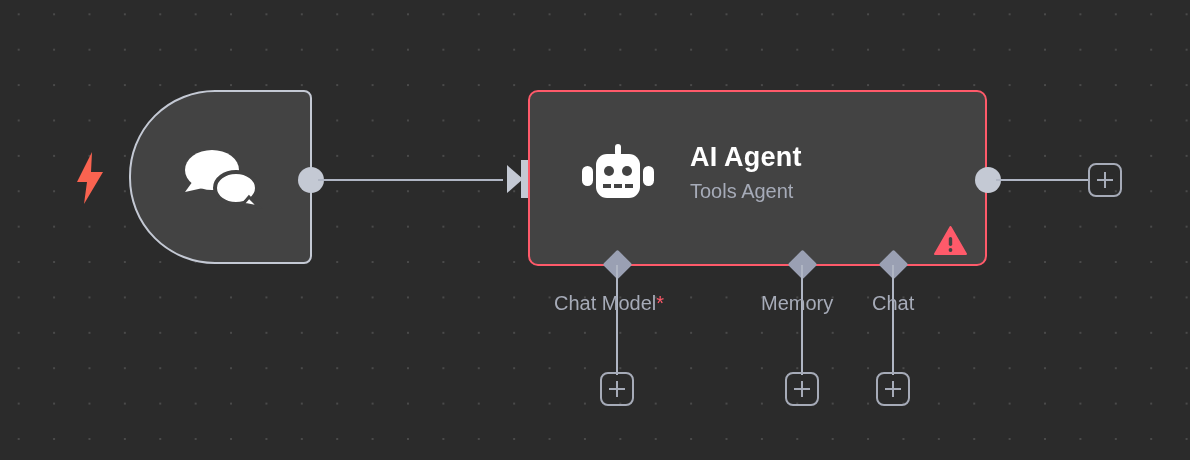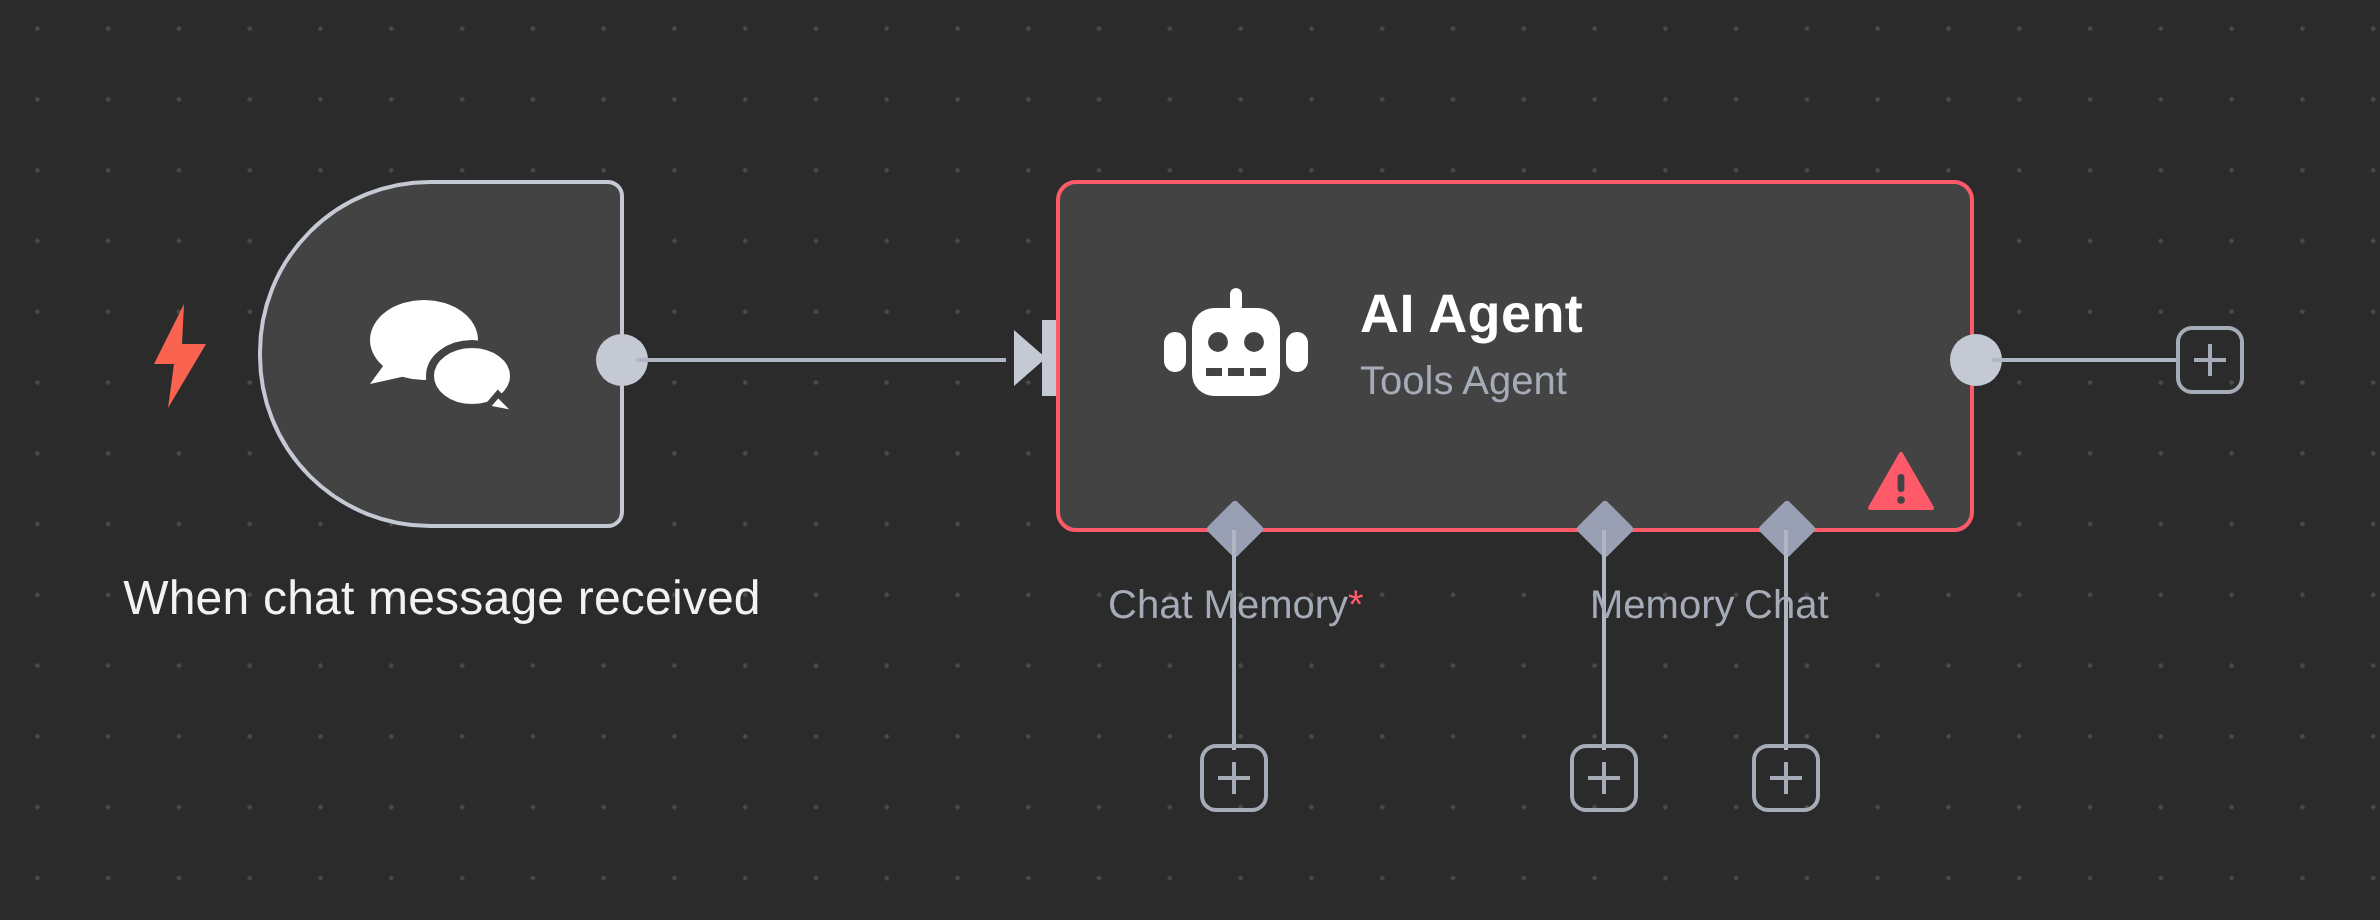--- a/index.html
+++ b/index.html
@@ -101,21 +101,21 @@
     border: 2px solid #ff5a6a;
     border-radius: 10px;
     box-sizing: border-box;
   }
   .agent-inner {
     position: absolute;
     left: 52px;
     top: 50px;
     display: flex;
     align-items: center;
-    gap: 26px;
+    gap: 36px;
   }
   .robot-icon { width: 72px; height: 58px; flex: none; }
   .agent-titles { display: flex; flex-direction: column; }
   .agent-title {
     color: #ffffff;
     font-size: 27px;
     font-weight: bold;
     line-height: 1.18;
     letter-spacing: 0.2px;
   }
@@ -193,21 +193,20 @@
     <div class="trigger-icon">
       <svg viewBox="0 0 84 64" width="84" height="64" aria-hidden="true">
         <ellipse cx="33" cy="25" rx="27" ry="20" fill="#ffffff"></ellipse>
         <path d="M14 36 L6 47 L24 43 Z" fill="#ffffff"></path>
         <ellipse cx="57" cy="43" rx="21" ry="16" fill="#ffffff" stroke="#434343" stroke-width="4"></ellipse>
         <path d="M70 52 L80 62 L64 59 Z" fill="#ffffff" stroke="#434343" stroke-width="3"></path>
       </svg>
     </div>
   </div>
 
-  <div class="node-caption" id="trigger-caption">When chat message received</div>
 
   <div class="endpoint-dot" style="left:298px; top:167px;"></div>
 
   <div class="edge edge-h" style="left:318px; top:179px; width:185px;"></div>
 
   <div class="input-arrow" style="left:503px; top:159px;">
     <svg viewBox="0 0 34 40" width="34" height="40" aria-hidden="true">
       <path d="M4 6 L20 20 L4 34 Z" fill="#c4c9d4"></path>
       <rect x="18" y="1" width="15" height="38" fill="#c4c9d4"></rect>
     </svg>
@@ -242,26 +241,26 @@
       </svg>
     </div>
   </div>
 
   <div class="endpoint-dot" style="left:975px; top:167px;"></div>
   <div class="edge edge-h" style="left:996px; top:179px; width:93px;"></div>
   <div class="plus-btn" style="left:1088px; top:163px;"></div>
 
   <div class="diamond" style="left:607px; top:254px;"></div>
   <div class="edge edge-v" style="left:616px; top:265px; height:110px;"></div>
-  <div class="sub-label" style="left:554px; top:293px;"><span>Chat Memory</span><span class="req-star">*</span></div>
+  <div class="sub-label" style="left:554px; top:293px;"><span>Chat Model</span><span class="req-star">*</span></div>
   <div class="plus-btn" style="left:600px; top:372px;"></div>
 
   <div class="diamond" style="left:792px; top:254px;"></div>
   <div class="edge edge-v" style="left:801px; top:265px; height:110px;"></div>
-  <div class="sub-label" style="left:761px; top:293px;margin-left:34px;">Memory</div>
+  <div class="sub-label" style="left:761px; top:293px;">Memory</div>
   <div class="plus-btn" style="left:785px; top:372px;"></div>
 
   <div class="diamond" style="left:883px; top:254px;"></div>
   <div class="edge edge-v" style="left:892px; top:265px; height:110px;"></div>
   <div class="sub-label" style="left:872px; top:293px;">Chat</div>
   <div class="plus-btn" style="left:876px; top:372px;"></div>
 
 </div>
 
 </body></html>

